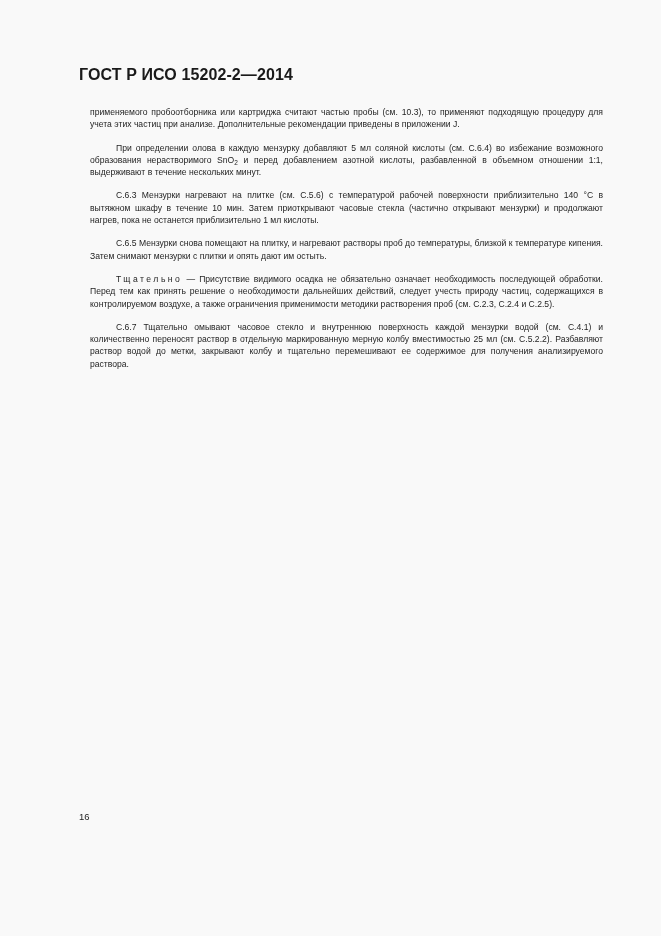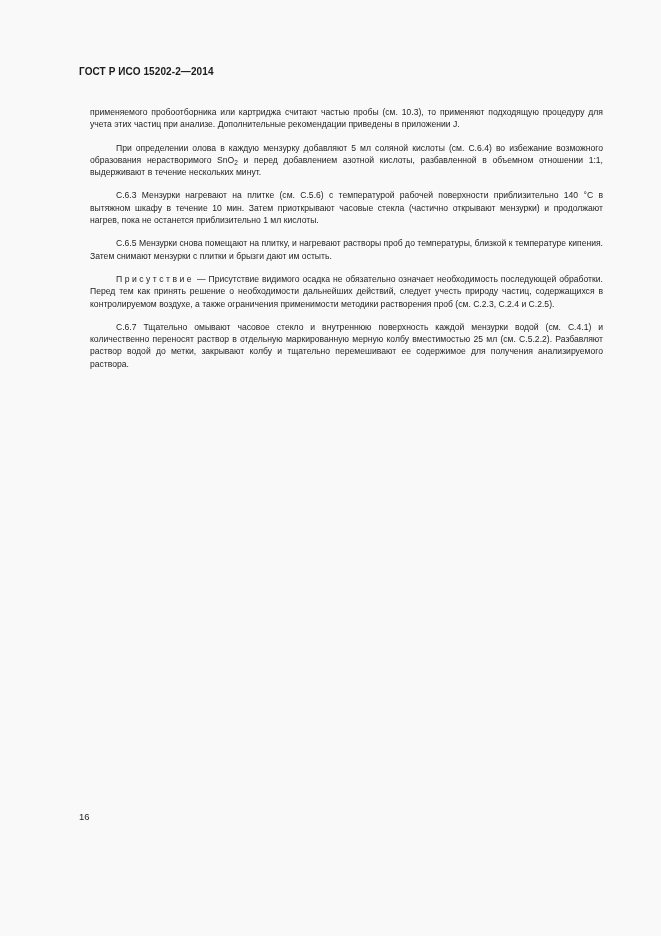--- a/index.html
+++ b/index.html
@@ -3,21 +3,21 @@
 <meta charset="utf-8">
 <style>
   html, body { margin: 0; padding: 0; }
   body {
     width: 661px; height: 936px; background: #f9f9f9; overflow: hidden;
     font-family: "Liberation Sans", sans-serif; color: #1e1e1e;
     position: relative;
   }
   .header {
     position: absolute; left: 79px; top: 66px;
-    font-weight: bold; font-size: 10px; letter-spacing: 0.1px; color: #1a1a1a;
+    font-weight: bold; font-size: 16px; letter-spacing: 0.1px; color: #1a1a1a;
   }
   .content {
     position: absolute; left: 79px; top: 95px; width: 535px;
     font-size: 8.6px; line-height: 12.3px; text-align: justify;
   }
   .content p { margin: 11px; }
   .indent { text-indent: 26px; }
   .gap { margin-top: 6px !important; }
   .bold { font-weight: bold; font-size: 8.8px; }
   .spaced { letter-spacing: 2.5px; }
@@ -28,18 +28,18 @@
 </style>
 </head>
 <body>
 
 <div class="header">ГОСТ Р ИСО 15202-2—2014</div>
 
 <div class="content">
   <p>применяемого пробоотборника или картриджа считают частью пробы (см. 10.3), то применяют подходящую процедуру для учета этих частиц при анализе. Дополнительные рекомендации приведены в приложении J.</p>
   <p class="indent"><span>При определении олова в каждую мензурку добавляют 5 мл соляной кислоты (см. С.6.4) во избежание возможного образования нерастворимого SnO</span><sub>2</sub><span> и перед добавлением азотной кислоты, разбавленной в объемном отношении 1:1, выдерживают в течение нескольких минут.</span></p>
   <p class="indent">С.6.3  Мензурки нагревают на плитке (см. С.5.6) с температурой рабочей поверхности приблизительно 140 °С в вытяжном шкафу в течение 10 мин. Затем приоткрывают часовые стекла (частично открывают мензурки) и продолжают нагрев, пока не останется приблизительно 1 мл кислоты.</p>
-  <p class="indent gap">С.6.5  Мензурки снова помещают на плитку, и нагревают растворы проб до температуры, близкой к температуре кипения. Затем снимают мензурки с плитки и брызги дают им остыть.</p>
-  <p class="indent gap"><span class="spaced">Присутствие</span><span> — Присутствие видимого осадка не обязательно означает необходимость последующей обработки. Перед тем как принять решение о необходимости дальнейших действий, следует учесть природу частиц, содержащихся в контролируемом воздухе, а также ограничения применимости методики растворения проб (см. С.2.3, С.2.4 и С.2.5).</span></p>
+  <p class="indent gap">С.6.5  Мензурки снова помещают на плитку, и нагревают растворы проб до температуры, близкой к температуре кипения. Затем снимают мензурки с плитки и опять дают им остыть.</p>
+  <p class="indent gap"><span class="spaced">Тщательно</span><span> — Присутствие видимого осадка не обязательно означает необходимость последующей обработки. Перед тем как принять решение о необходимости дальнейших действий, следует учесть природу частиц, содержащихся в контролируемом воздухе, а также ограничения применимости методики растворения проб (см. С.2.3, С.2.4 и С.2.5).</span></p>
   <p class="indent gap">С.6.7  Тщательно омывают часовое стекло и внутреннюю поверхность каждой мензурки водой (см. С.4.1) и количественно переносят раствор в отдельную маркированную мерную колбу вместимостью 25 мл (см. С.5.2.2). Разбавляют раствор водой до метки, закрывают колбу и тщательно перемешивают ее содержимое для получения анализируемого раствора.</p>
 </div>
 
 <div class="page-number">16</div>
 
 </body></html>

